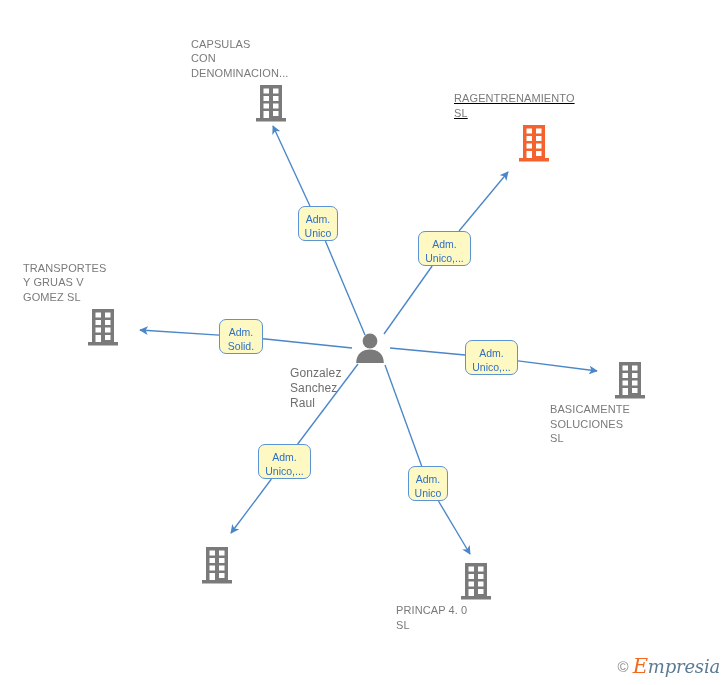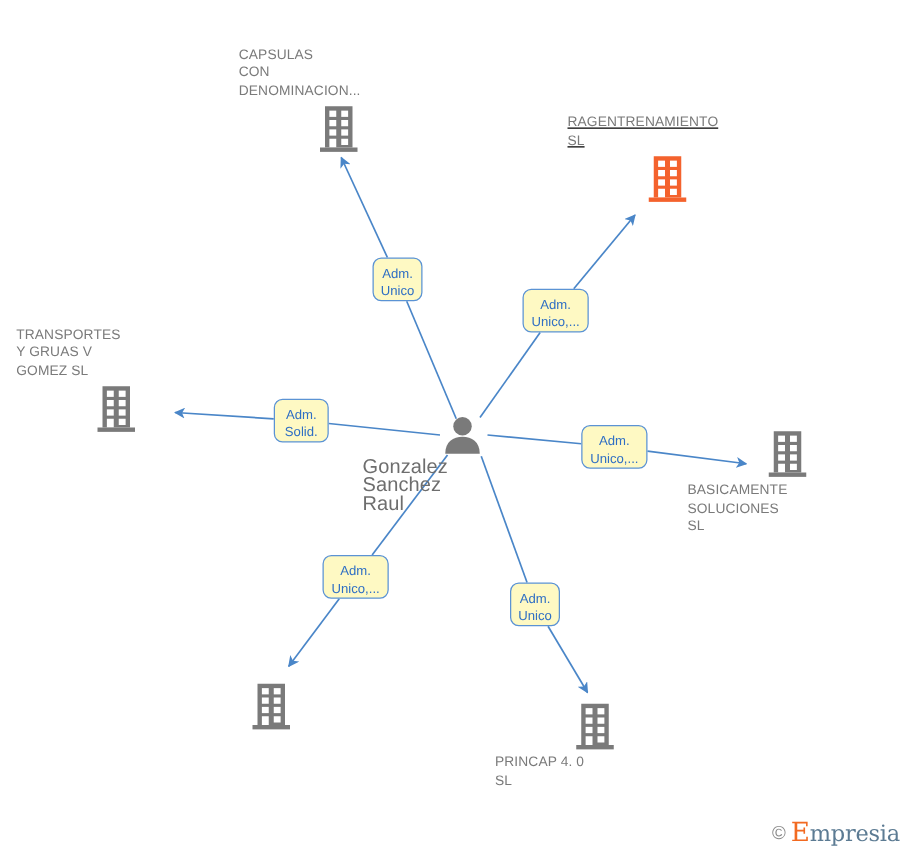--- a/index.html
+++ b/index.html
@@ -34,21 +34,21 @@
   }
   .node-label {
     font-size: 11px;
     line-height: 14.5px;
     color: #7a7a7a;
     letter-spacing: 0.1px;
     white-space: pre-line;
   }
   .node-label.person {
     color: #6e6e6e;
-    font-size: 16px;
+    font-size: 12px;
     line-height: 15px;
   }
   .icon-wrap {
     height: 42px;
     display: flex;
     align-items: center;
     justify-content: center;
   }
   .icon-wrap.person-icon-wrap {
     height: 34px;
@@ -82,20 +82,21 @@
     gap: 4px;
     z-index: 6;
   }
   #watermark .cmark {
     color: #8a8a8a;
     font-size: 15px;
     line-height: 1;
   }
   #watermark .wordmark {
     font-family: "DejaVu Serif", serif;
+    font-style: italic;
     font-size: 18px;
     line-height: 1;
     color: #5c7b93;
     letter-spacing: -0.2px;
   }
   #watermark .wordmark .cap {
     color: #f26a21;
     font-size: 21px;
   }
 </style>
@@ -168,40 +169,40 @@
             <rect x="9.5" y="13" width="5.5" height="5" fill="#ffffff"></rect>
             <rect x="19" y="13" width="5.5" height="5" fill="#ffffff"></rect>
             <rect x="9.5" y="20.5" width="5.5" height="5" fill="#ffffff"></rect>
             <rect x="19" y="20.5" width="5.5" height="5" fill="#ffffff"></rect>
             <rect x="9.5" y="28" width="5.5" height="7" fill="#ffffff"></rect>
             <rect x="19" y="28" width="5.5" height="5" fill="#ffffff"></rect>
             <rect x="2" y="35" width="30" height="3.5" fill="#f4622d"></rect>
           </svg>
         </div>
       </div>
-      <div class="node above" style="top: 260.5px; left: 93px;">
+      <div class="node above" style="top: 260.5px; left: 103px;">
         <div class="node-label">TRANSPORTES
 Y GRUAS V
 GOMEZ  SL</div>
         <div class="icon-wrap">
           <svg width="34" height="40" viewBox="0 0 34 40" xmlns="http://www.w3.org/2000/svg" aria-hidden="true">
             <rect x="6" y="2" width="22" height="33" fill="#7a7a7a"></rect>
             <rect x="9.5" y="5.5" width="5.5" height="5" fill="#ffffff"></rect>
             <rect x="19" y="5.5" width="5.5" height="5" fill="#ffffff"></rect>
             <rect x="9.5" y="13" width="5.5" height="5" fill="#ffffff"></rect>
             <rect x="19" y="13" width="5.5" height="5" fill="#ffffff"></rect>
             <rect x="9.5" y="20.5" width="5.5" height="5" fill="#ffffff"></rect>
             <rect x="19" y="20.5" width="5.5" height="5" fill="#ffffff"></rect>
             <rect x="9.5" y="28" width="5.5" height="7" fill="#ffffff"></rect>
             <rect x="19" y="28" width="5.5" height="5" fill="#ffffff"></rect>
             <rect x="2" y="35" width="30" height="3.5" fill="#7a7a7a"></rect>
           </svg>
         </div>
       </div>
-      <div class="node below" style="top: 342px; left: 630px;">
+      <div class="node below" style="top: 359px; left: 630px;">
         <div class="icon-wrap">
           <svg width="34" height="40" viewBox="0 0 34 40" xmlns="http://www.w3.org/2000/svg" aria-hidden="true">
             <rect x="6" y="2" width="22" height="33" fill="#7a7a7a"></rect>
             <rect x="9.5" y="5.5" width="5.5" height="5" fill="#ffffff"></rect>
             <rect x="19" y="5.5" width="5.5" height="5" fill="#ffffff"></rect>
             <rect x="9.5" y="13" width="5.5" height="5" fill="#ffffff"></rect>
             <rect x="19" y="13" width="5.5" height="5" fill="#ffffff"></rect>
             <rect x="9.5" y="20.5" width="5.5" height="5" fill="#ffffff"></rect>
             <rect x="19" y="20.5" width="5.5" height="5" fill="#ffffff"></rect>
             <rect x="9.5" y="28" width="5.5" height="7" fill="#ffffff"></rect>

